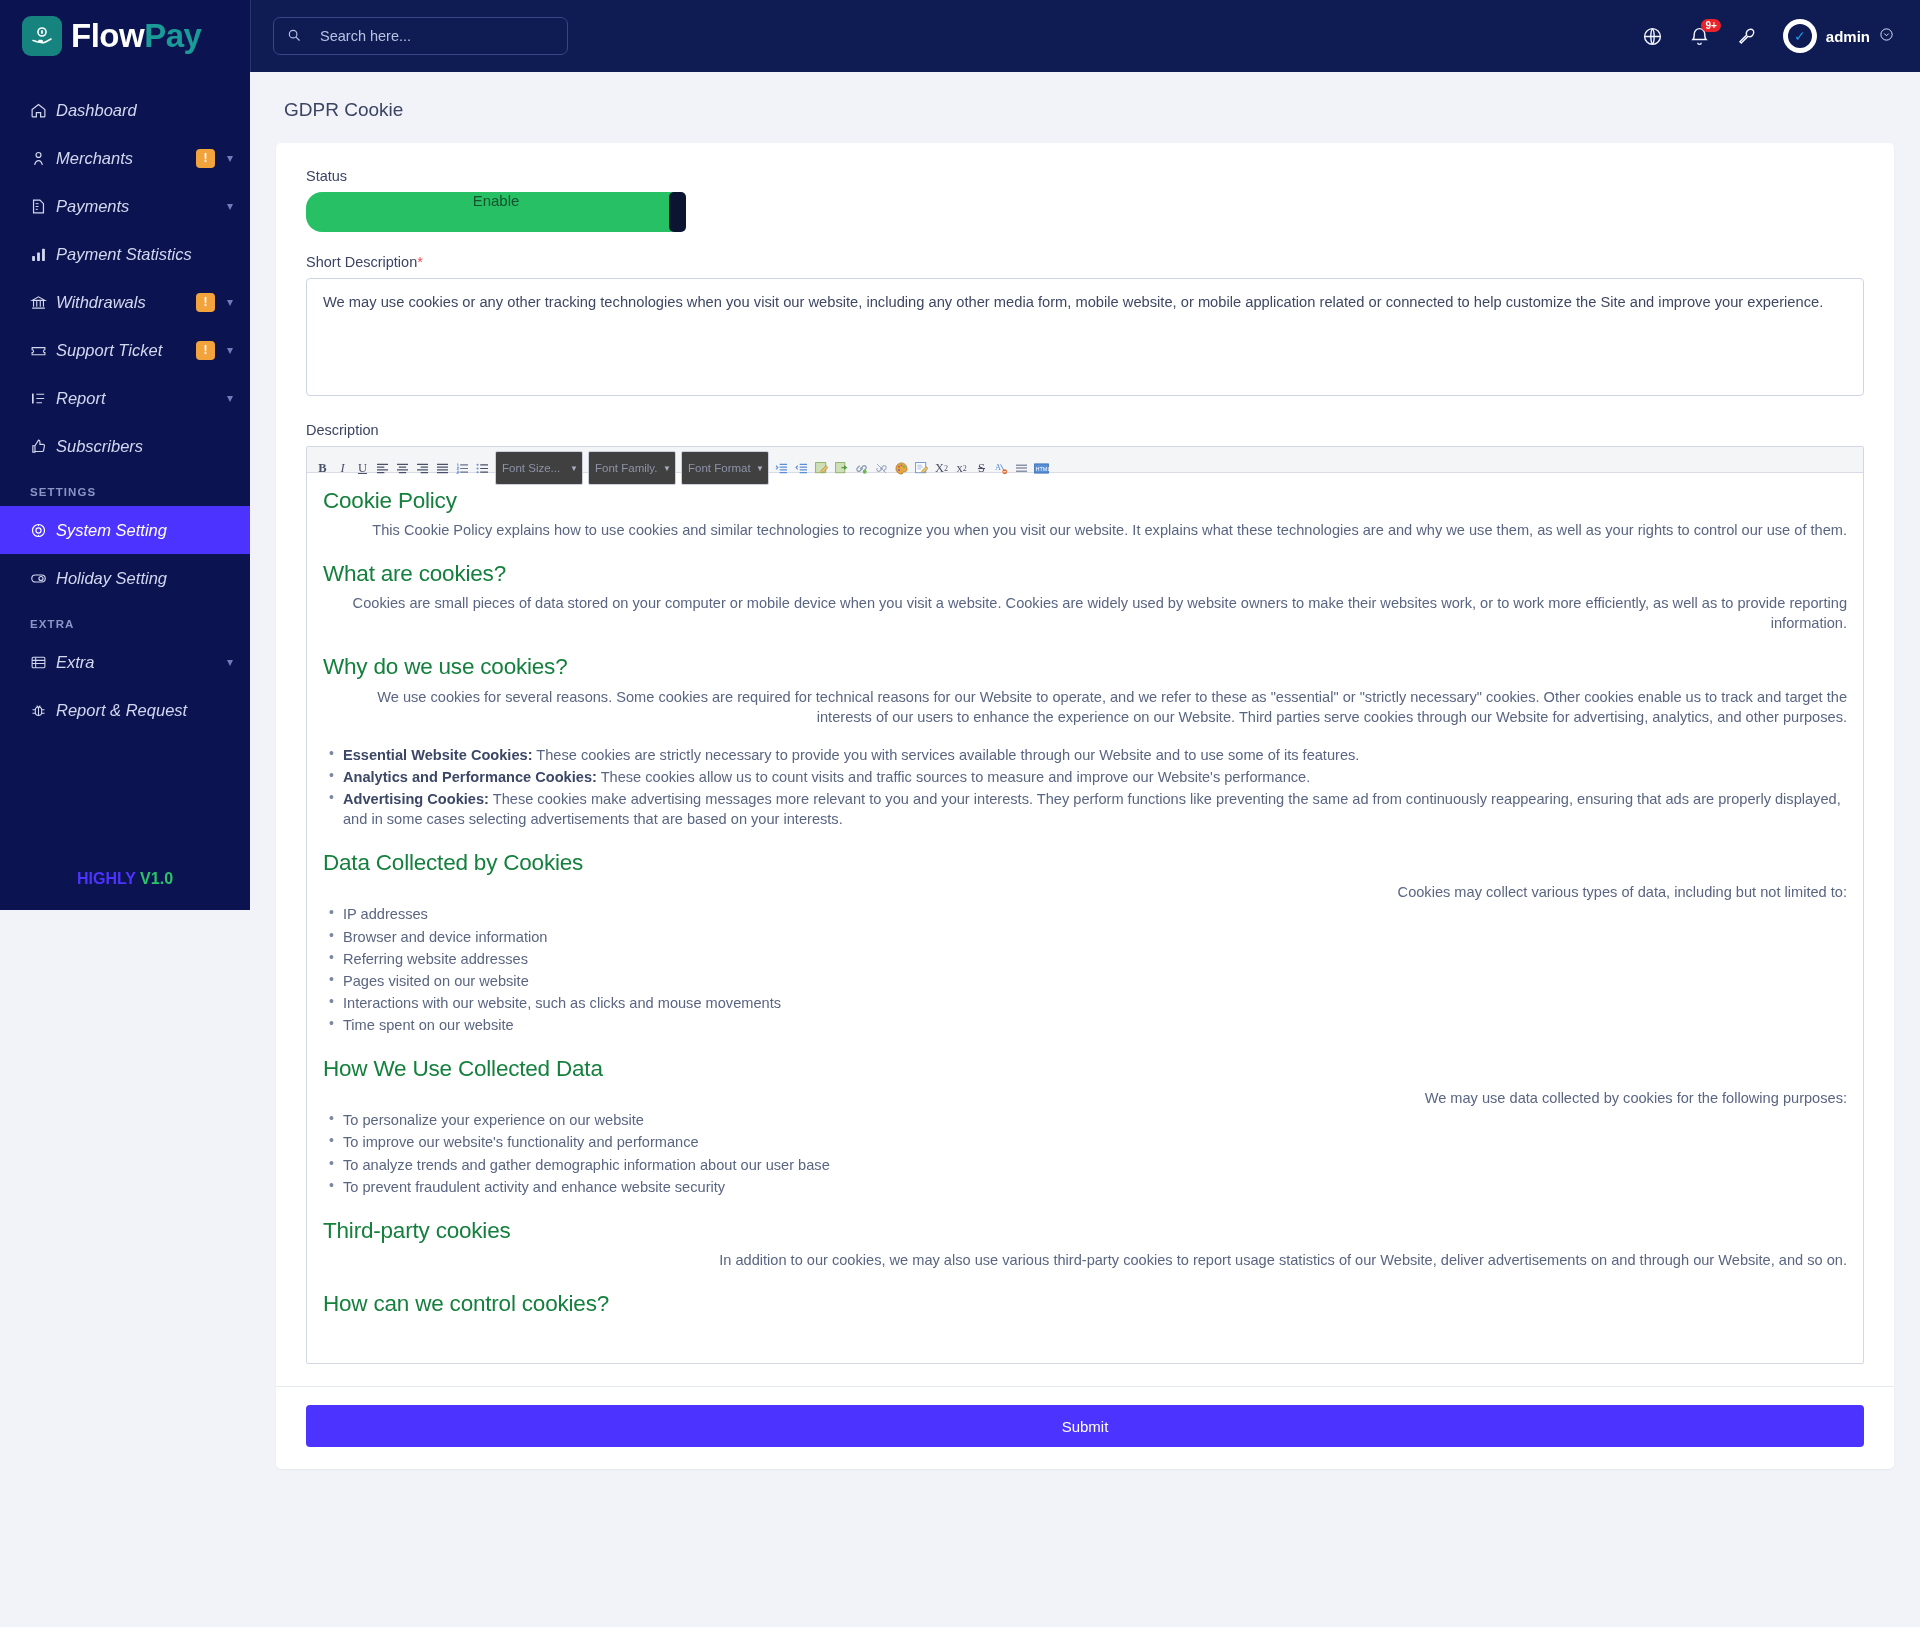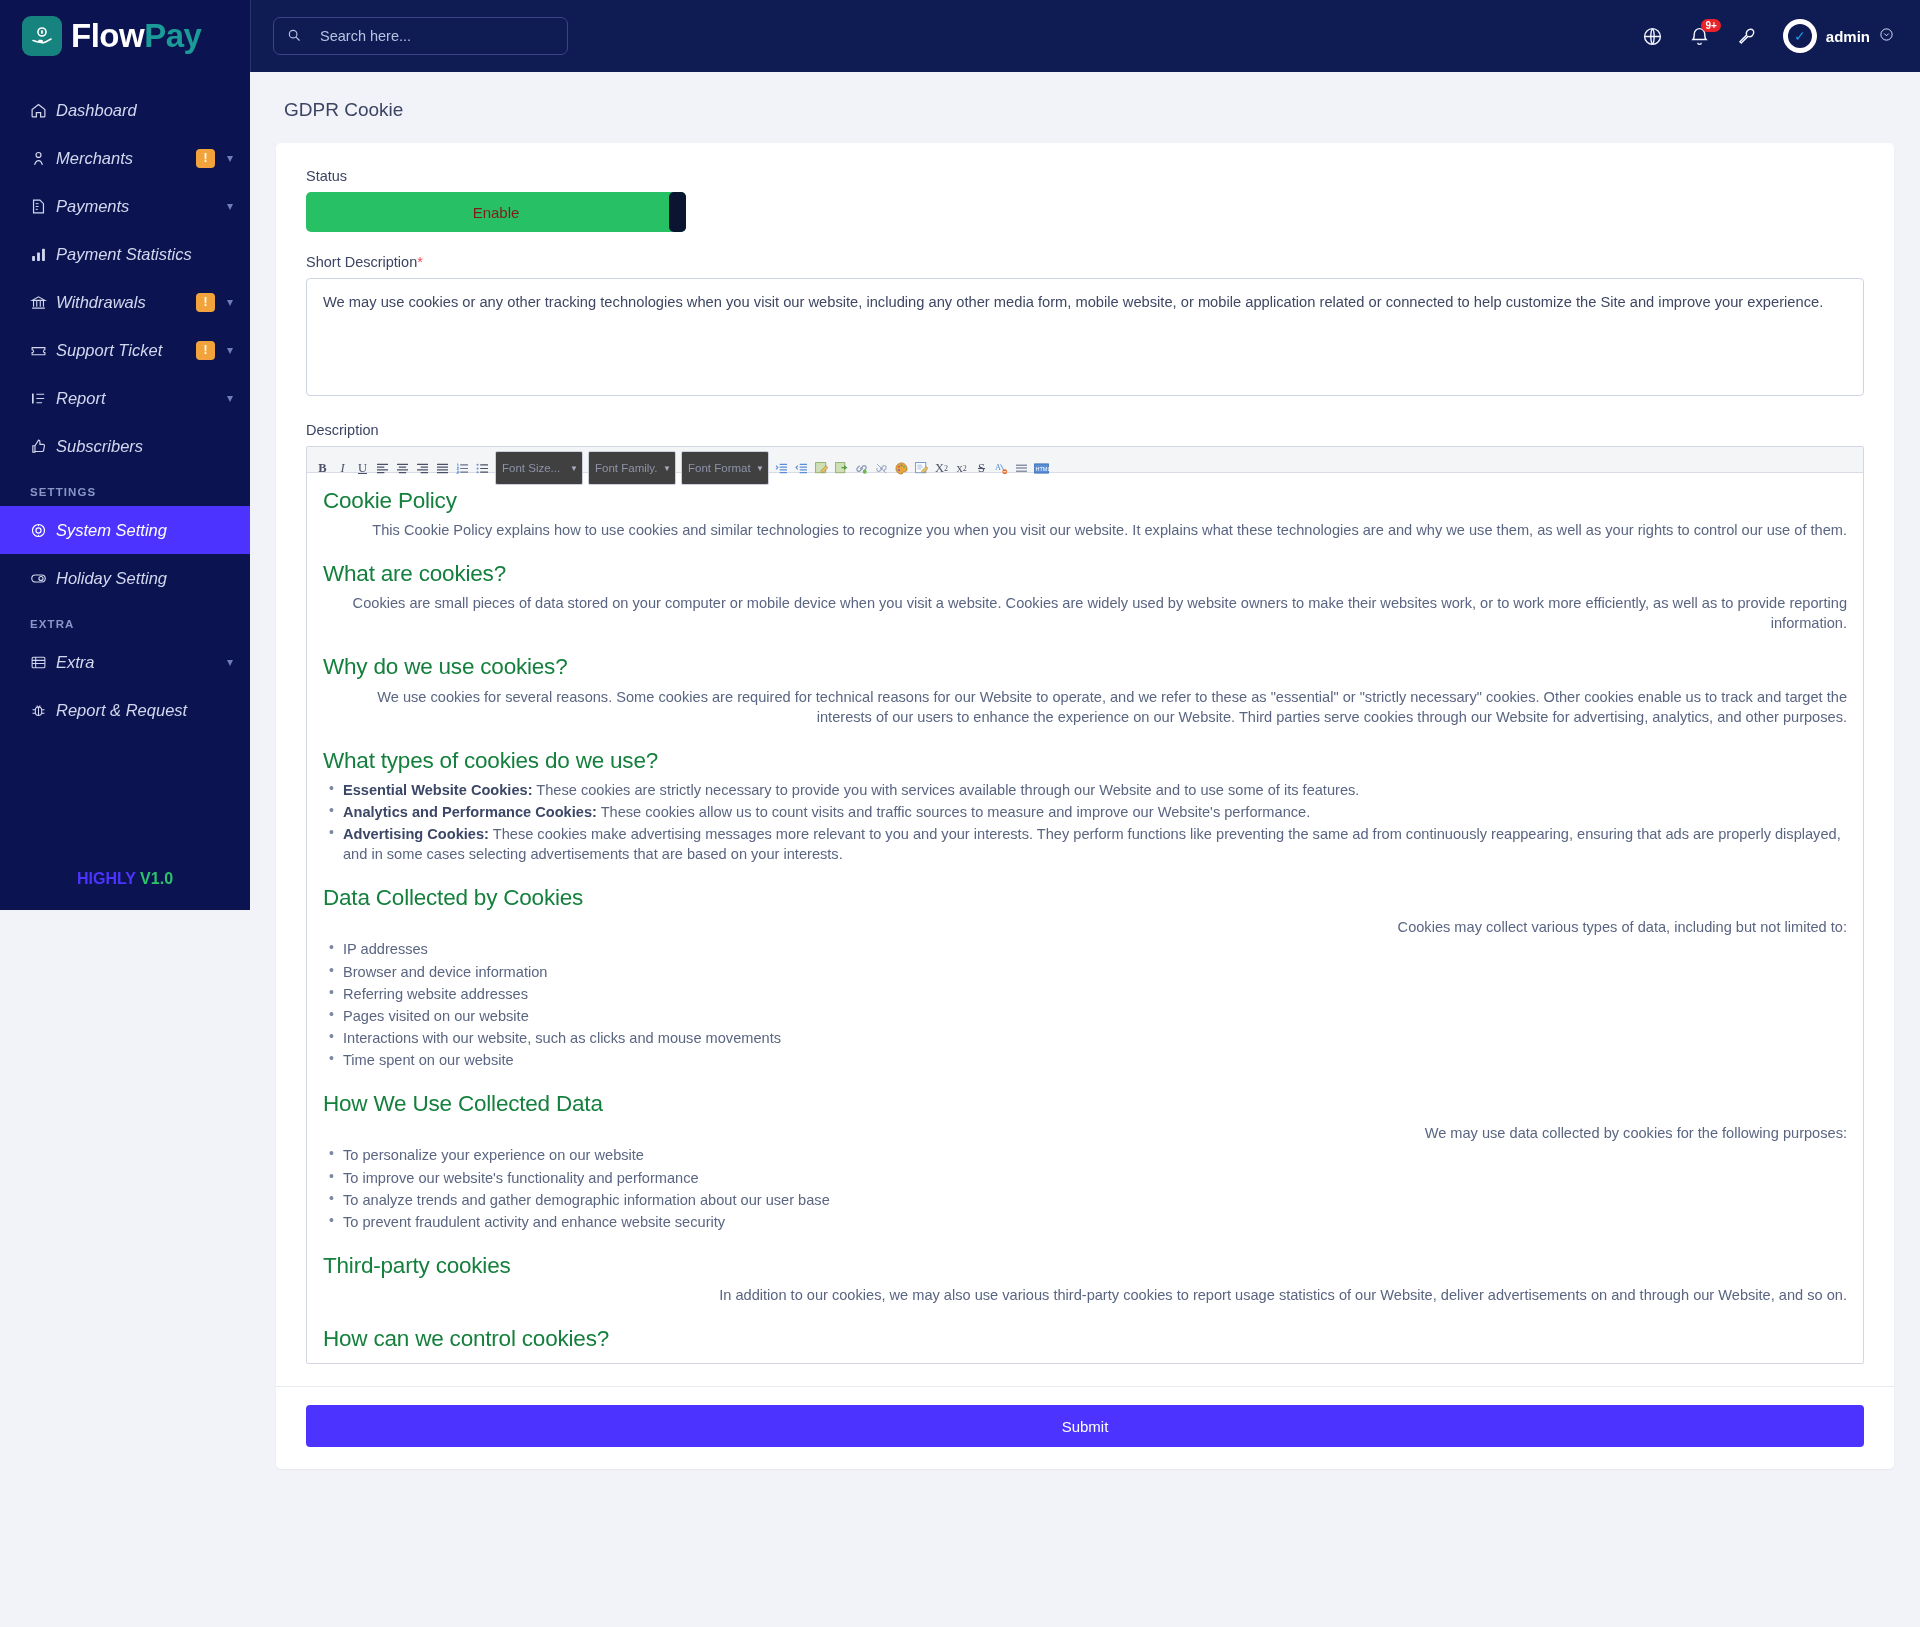--- a/index.html
+++ b/index.html
@@ -142,24 +142,24 @@
   .card-body { padding: 0 30px; }
   .f-label {
     font-size: 14.5px; color: #3b4463;
     margin-bottom: 8px;
   }
   .req { color: #f04b58; }
 
   .toggle {
     width: 380px; height: 40px;
     background: #27c065;
-    border-radius: 5px;
+    border-radius: 16px;
     position: relative;
-    display: flex; align-items: center; justify-content: center;
-    color: #7f1d1d; font-size: 15px;
+    display: flex; justify-content: center;
+    color: #14532d; font-size: 15px;
     cursor: pointer;
     margin-bottom: 22px;
   }
   .toggle-knob {
     position: absolute; right: 0; top: 0;
     width: 17px; height: 40px;
     background: #0b1430; border-radius: 5px;
   }
 
   .textarea {
@@ -601,21 +601,20 @@
                 </div>
                 <div class="blk">
                   <h2>What are cookies?</h2>
                   <p>Cookies are small pieces of data stored on your computer or mobile device when you visit a website. Cookies are widely used by website owners to make their websites work, or to work more efficiently, as well as to provide reporting information.</p>
                 </div>
                 <div class="blk">
                   <h2>Why do we use cookies?</h2>
                   <p>We use cookies for several reasons. Some cookies are required for technical reasons for our Website to operate, and we refer to these as "essential" or "strictly necessary" cookies. Other cookies enable us to track and target the interests of our users to enhance the experience on our Website. Third parties serve cookies through our Website for advertising, analytics, and other purposes.</p>
                 </div>
                 <div class="blk">
-                  <h2>What types of cookies do we use?</h2>
                   <ul>
                     <li><b>Essential Website Cookies:</b><span> These cookies are strictly necessary to provide you with services available through our Website and to use some of its features.</span></li>
                     <li><b>Analytics and Performance Cookies:</b><span> These cookies allow us to count visits and traffic sources to measure and improve our Website's performance.</span></li>
                     <li><b>Advertising Cookies:</b><span> These cookies make advertising messages more relevant to you and your interests. They perform functions like preventing the same ad from continuously reappearing, ensuring that ads are properly displayed, and in some cases selecting advertisements that are based on your interests.</span></li>
                   </ul>
                 </div>
                 <div class="blk">
                   <h2>Data Collected by Cookies</h2>
                   <p>Cookies may collect various types of data, including but not limited to:</p>
                   <ul>

